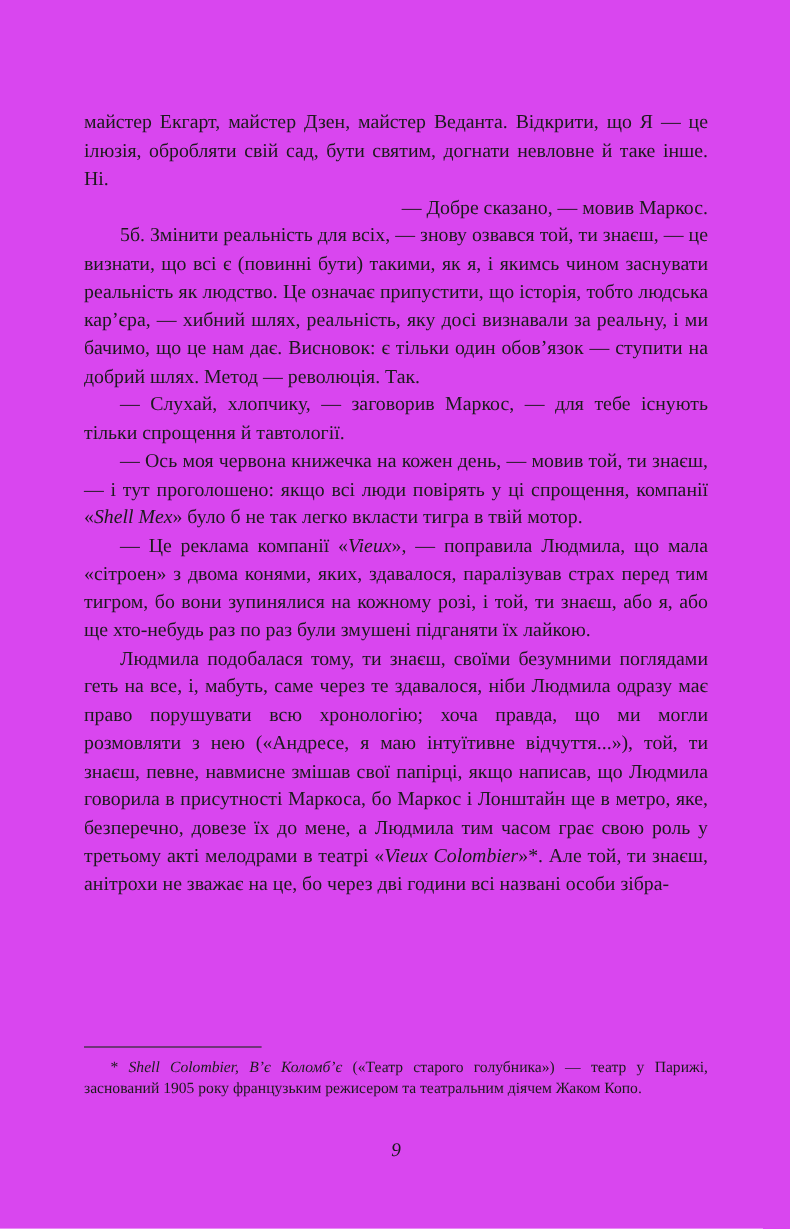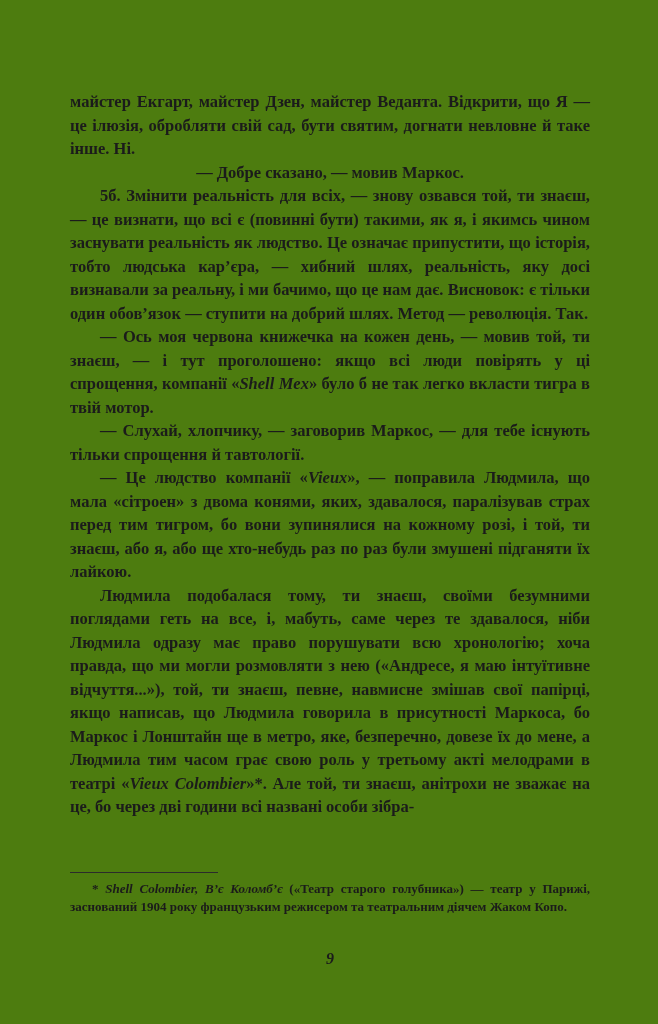--- a/index.html
+++ b/index.html
@@ -29,21 +29,21 @@
     line-height: 23.5px;
     text-align: justify;
   }
   .para.continuation {
     text-indent: 0;
   }
   .para.indent {
     text-indent: 30px;
   }
   .para.dialogue-right {
-    text-align: center;
+    text-align: right;
     text-indent: 0;
   }
   .italic {
     font-style: italic;
   }
   .footnote-area {
     position: absolute;
     top: 872px;
     left: 70px;
     width: 520px;
@@ -67,30 +67,30 @@
     left: 70px;
     width: 520px;
     text-align: center;
     font-size: 16px;
     font-style: italic;
   }
 </style>
 </head>
 <body>
 
-<div class="page" style="background: #4d7c0f; color: rgb(27, 27, 27); font-weight: bold;">
+<div class="page" style="background: #d946ef; color: rgb(27, 27, 27);">
   <div class="text-block">
       <p class="para continuation"><span>майстер Екгарт, майстер Дзен, майстер Веданта. Відкрити, що Я — це ілюзія, обробляти свій сад, бути святим, догнати невловне й таке інше. Ні.</span></p>
       <p class="para dialogue-right"><span>— Добре сказано, — мовив Маркос.</span></p>
       <p class="para indent"><span>5б. Змінити реальність для всіх, — знову озвався той, ти знаєш, — це визнати, що всі є (повинні бути) такими, як я, і якимсь чином заснувати реальність як людство. Це означає припустити, що історія, тобто людська кар’єра, — хибний шлях, реальність, яку досі визнавали за реальну, і ми бачимо, що це нам дає. Висновок: є тільки один обов’язок — ступити на добрий шлях. Метод — революція. Так.</span></p>
+      <p class="para indent"><span>— Слухай, хлопчику, — заговорив Маркос, — для тебе існують тільки спрощення й тавтології.</span></p>
       <p class="para indent"><span>— Ось моя червона книжечка на кожен день, — мовив той, ти знаєш, — і тут проголошено: якщо всі люди повірять у ці спрощення, компанії «</span><span class="italic">Shell Mex</span><span>» було б не так легко вкласти тигра в твій мотор.</span></p>
-      <p class="para indent"><span>— Слухай, хлопчику, — заговорив Маркос, — для тебе існують тільки спрощення й тавтології.</span></p>
-      <p class="para indent"><span>— Це людство компанії «</span><span class="italic">Vieux</span><span>», — поправила Людмила, що мала «сітроен» з двома конями, яких, здавалося, паралізував страх перед тим тигром, бо вони зупинялися на кожному розі, і той, ти знаєш, або я, або ще хто-небудь раз по раз були змушені підганяти їх лайкою.</span></p>
+      <p class="para indent"><span>— Це реклама компанії «</span><span class="italic">Vieux</span><span>», — поправила Людмила, що мала «сітроен» з двома конями, яких, здавалося, паралізував страх перед тим тигром, бо вони зупинялися на кожному розі, і той, ти знаєш, або я, або ще хто-небудь раз по раз були змушені підганяти їх лайкою.</span></p>
       <p class="para indent"><span>Людмила подобалася тому, ти знаєш, своїми безумними поглядами геть на все, і, мабуть, саме через те здавалося, ніби Людмила одразу має право порушувати всю хронологію; хоча правда, що ми могли розмовляти з нею («Андресе, я маю інтуїтивне відчуття...»), той, ти знаєш, певне, навмисне змішав свої папірці, якщо написав, що Людмила говорила в присутності Маркоса, бо Маркос і Лонштайн ще в метро, яке, безперечно, довезе їх до мене, а Людмила тим часом грає свою роль у третьому акті мелодрами в театрі «</span><span class="italic">Vieux Colombier</span><span>»*. Але той, ти знаєш, анітрохи не зважає на це, бо через дві години всі названі особи зібра-</span></p>
     </div>
 
   <div class="footnote-area">
     <div class="footnote-rule"></div>
-    <p class="footnote-text"><span>* </span><span class="italic">Shell Colombier, В’є Коломб’є</span><span> («Театр старого голубника») — театр у Парижі, заснований 1904 року французьким режисером та театральним діячем Жаком Копо.</span></p>
+    <p class="footnote-text"><span>* </span><span class="italic">Shell Colombier, В’є Коломб’є</span><span> («Театр старого голубника») — театр у Парижі, заснований 1905 року французьким режисером та театральним діячем Жаком Копо.</span></p>
   </div>
 
   <div class="page-number">9</div>
 </div>
 
 </body></html>

